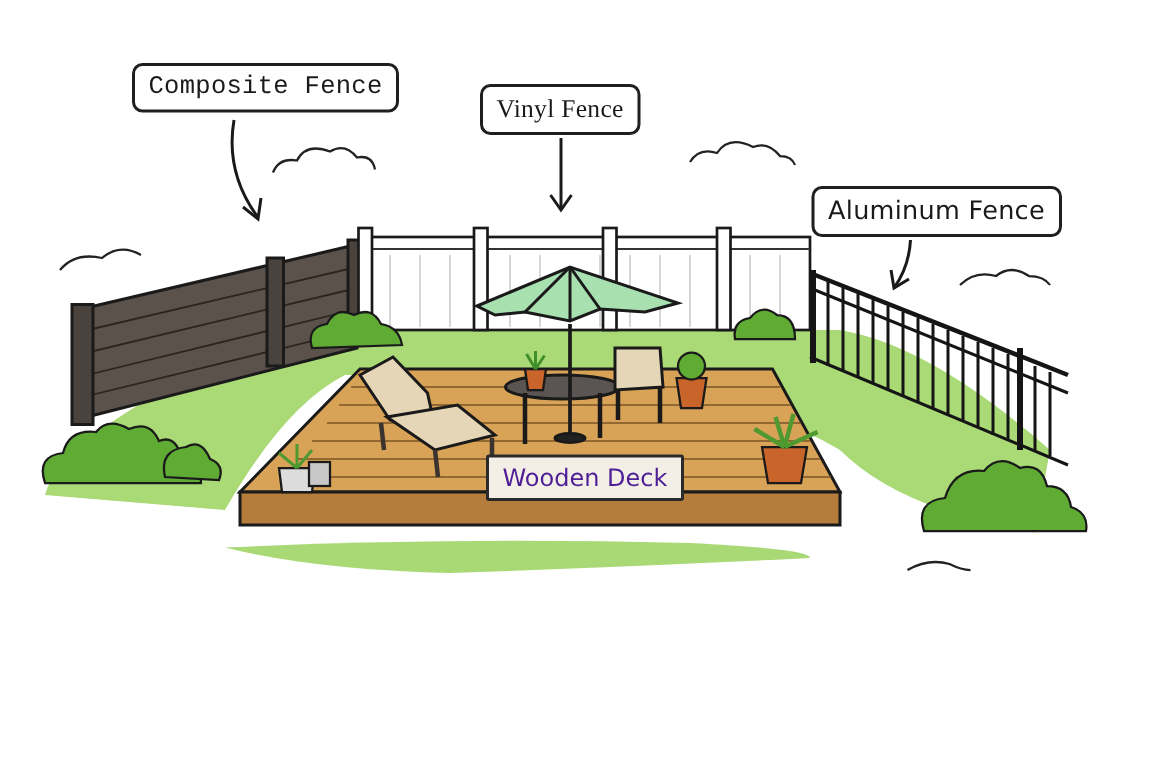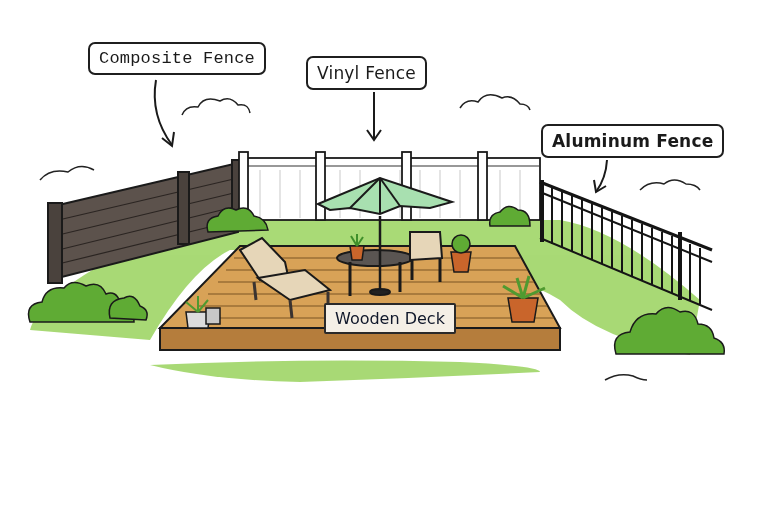--- a/index.html
+++ b/index.html
@@ -5,21 +5,21 @@
   html, body { margin: 0; padding: 0; background: #ffffff; }
   body { width: 768px; height: 512px; overflow: hidden; position: relative; font-family: "DejaVu Sans", sans-serif; }
   #scene { position: absolute; left: 0; top: 0; width: 768px; height: 512px; }
   .label-box {
     position: absolute; background: #ffffff; border: 2px solid #1f1f1f; border-radius: 7px;
     font-family: "DejaVu Sans", sans-serif; font-size: 17px; color: #1a1a1a;
     padding: 5px 9px; white-space: nowrap; letter-spacing: 0.2px; box-sizing: border-box;
   }
   .deck-sign {
     position: absolute; background: #f4efe6; border: 2px solid #2a2a2a; border-radius: 2px;
-    font-family: "DejaVu Sans", sans-serif; font-size: 16px; color: #0f172a;
+    font-family: "DejaVu Sans", sans-serif; font-size: 16px; color: #4c1d95;
     padding: 4px 9px; white-space: nowrap; box-sizing: border-box;
   }
 </style>
 </head>
 <body>
 
 <svg id="scene" viewBox="0 0 768 512" xmlns="http://www.w3.org/2000/svg">
 
   <g fill="none" stroke="#222" stroke-width="1.5">
     <path d="M182 115 q4 -10 16 -8 q6 -12 22 -6 q10 -6 18 4 q10 -2 12 8"></path>
@@ -159,15 +159,15 @@
     <path d="M156 80 Q150 115 172 145"></path>
       <path d="M162 138 L172 146 L174 132"></path>
     <path d="M374 92 L374 140"></path>
       <path d="M367 130 L374 140 L381 130"></path>
     <path d="M607 160 Q606 178 596 192"></path>
       <path d="M594 180 L596 192 L606 186"></path>
   </g>
 </svg>
 
 <div class="label-box" style="left:88px; top:42px;font-family:Liberation Mono, monospace;">Composite Fence</div>
-<div class="label-box" style="left:306px; top:56px;">Vinyl Fence</div>
-<div class="label-box" style="left:541px; top:124px;font-weight:bold;">Aluminum Fence</div>
+<div class="label-box" style="left:320px; top:56px;font-family:Liberation Serif, serif;">Vinyl Fence</div>
+<div class="label-box" style="left:541px; top:124px;">Aluminum Fence</div>
 <div class="deck-sign" style="left:324px; top:303px;">Wooden Deck</div>
 
 </body></html>

